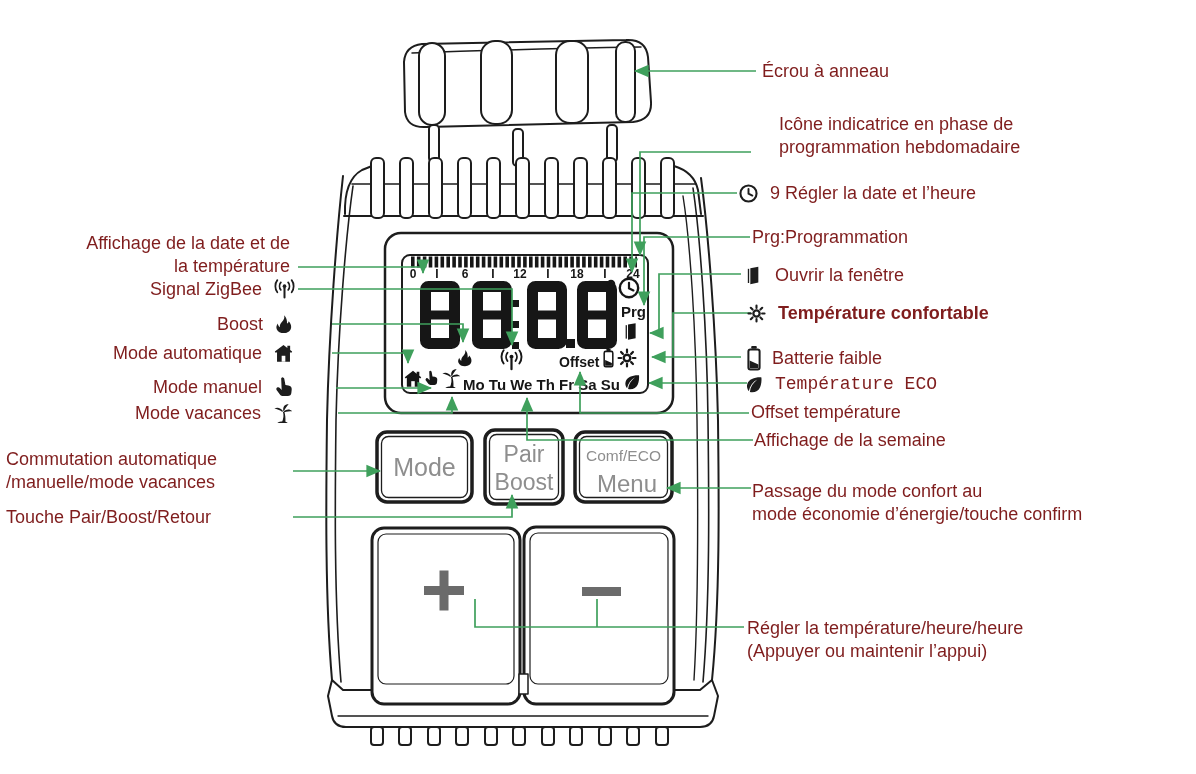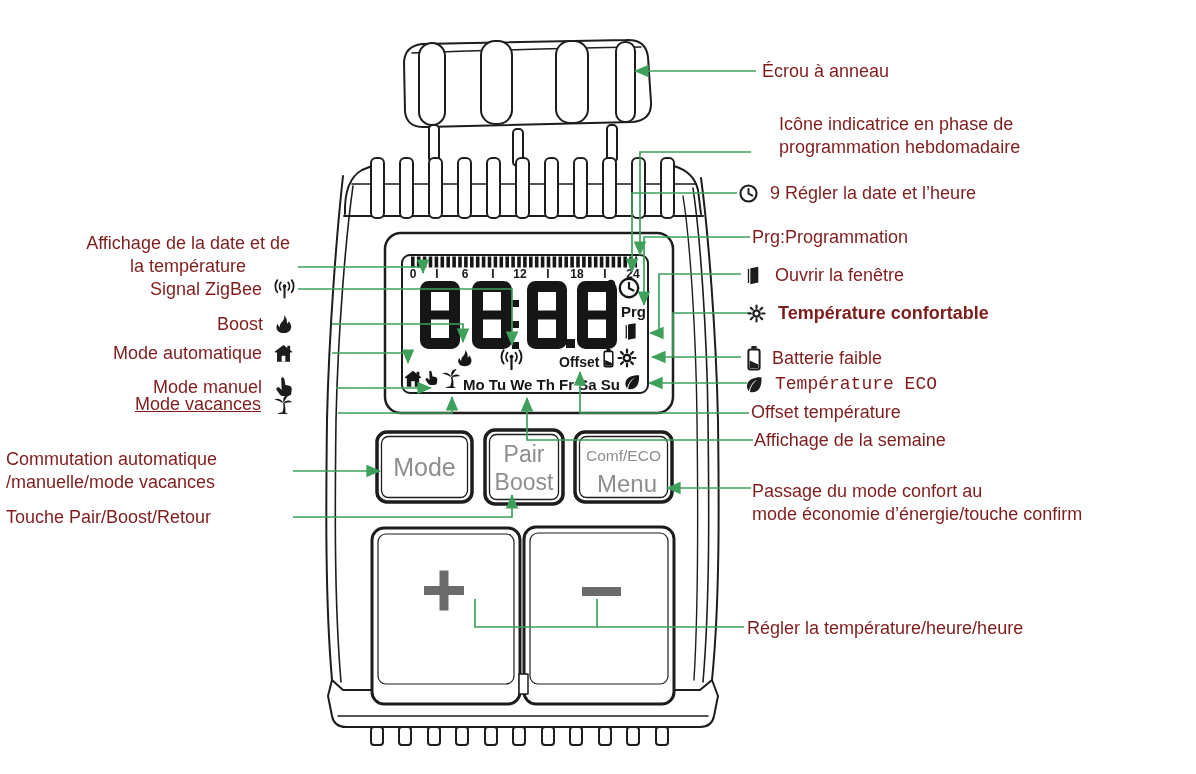--- a/index.html
+++ b/index.html
@@ -1,21 +1,21 @@
 <!DOCTYPE html>
 <html><head>
 <meta charset="utf-8">
 <style>
   html,body{margin:0;padding:0;background:#fff;}
   #canvas{position:relative;width:1196px;height:774px;background:#fff;overflow:hidden;
           font-family:"Liberation Sans",sans-serif;color:#3d3d3d;}
   #art{position:absolute;left:0;top:0;}
   .lbl{position:absolute;font-size:18px;line-height:22.5px;color:#7f1d1d;white-space:nowrap;}
   .lbl .row{display:flex;align-items:center;gap:11px;}
-  .r-align{text-align:center;margin-left:24px;}
+  .r-align{text-align:right;margin-left:24px;}
   .icn{display:inline-block;color:#1d1d1d;flex:0 0 auto;}
   svg text{font-family:"Liberation Sans",sans-serif;}
 </style>
 </head>
 <body>
 
 <div id="canvas">
 
 <svg id="art" width="1196" height="774" viewBox="0 0 1196 774">
   <defs>
@@ -266,21 +266,21 @@
       </div>
 </div>
 <div class="lbl" style="right:902px;top:376px;">
   <div class="row">
         <span>Mode manuel</span>
   <svg class="icn" width="21" height="22" viewBox="0 0 24 24">
           <use href="#ic-hand"></use>
         </svg>
       </div>
 </div>
-<div class="lbl" style="right:902px;top:393px;text-decoration:underline;">
+<div class="lbl" style="right:902px;top:402px;">
   <div class="row">
         <span>Mode vacances</span>
   <svg class="icn" width="22" height="23" viewBox="0 0 24 24">
           <use href="#ic-palm"></use>
         </svg>
       </div>
 </div>
 <div class="lbl" style="left:6px;top:448px;">
   <div>Commutation automatique</div>
   <div>/manuelle/mode vacances</div>
@@ -344,15 +344,16 @@
 </div>
 <div class="lbl" style="left:754px;top:429px;">
   <div>Affichage de la semaine</div>
 </div>
 <div class="lbl" style="left:752px;top:480px;">
   <div>Passage du mode confort au</div>
   <div>mode économie d’énergie/touche confirm</div>
 </div>
 <div class="lbl" style="left:747px;top:617px;">
   <div>Régler la température/heure/heure</div>
+  <div>(Appuyer ou maintenir l’appui)</div>
 </div>
 
 </div>
 
 </body></html>

